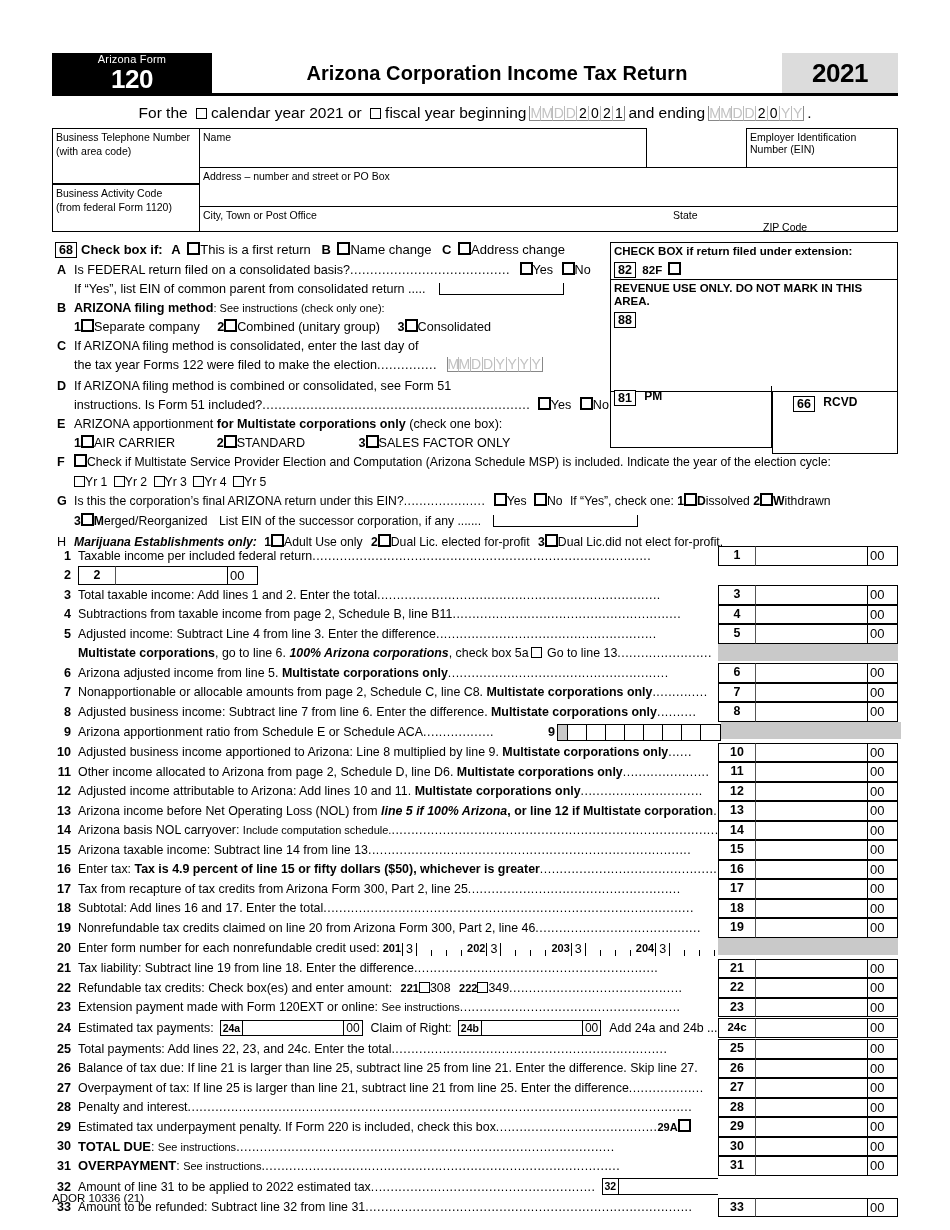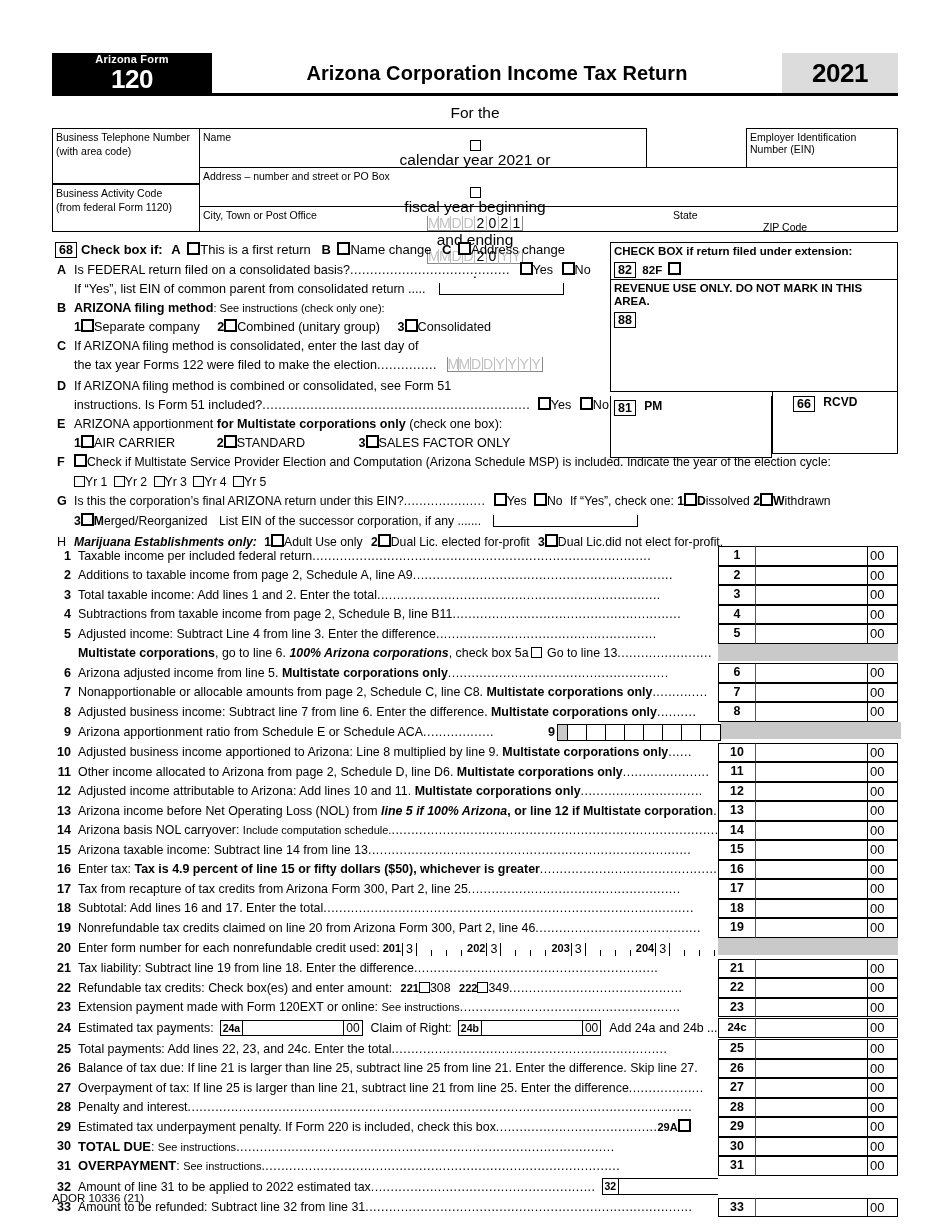--- a/index.html
+++ b/index.html
@@ -20,37 +20,37 @@
   .hdr {
     position: absolute; left: 52px; top: 53px; width: 846px; height: 43px;
     display: flex; align-items: stretch;
     border-bottom: 3px solid #000;
   }
   .hdr-form {
     width: 160px; background: #000; color: #fff;
     display: flex; flex-direction: column; align-items: center; justify-content: center;
     line-height: 1;
   }
-  .hdr-form-label { font-size: 11px; font-weight: bold; letter-spacing: .2px; margin-bottom: 1px; }
+  .hdr-form-label { font-size: 11px; font-weight: normal; letter-spacing: .2px; margin-bottom: 1px; }
   .hdr-form-num { font-size: 26px; font-weight: bold; letter-spacing: -.5px; }
   .hdr-title {
     flex: 1; display: flex; align-items: center; justify-content: center;
     font-size: 20px; font-weight: bold; letter-spacing: .1px;
   }
   .hdr-year {
     width: 116px; background: #dcdcdc;
     display: flex; align-items: center; justify-content: center;
     font-size: 26px; font-weight: bold; letter-spacing: -.5px;
   }
 
   
   .forline {
     position: absolute; left: 52px; top: 104px; width: 846px;
     font-size: 15.5px; text-align: center; white-space: nowrap;
-    display: flex; align-items: center; justify-content: center; gap: 0; flex-direction: column;
+    display: flex; align-items: center; justify-content: center; gap: 0;
   }
   .forline .cb { margin: 0 4px 0 4px; }
   .cb {
     display: inline-block; width: 11px; height: 11px;
     border: 1.6px solid #000; background: #fff; vertical-align: -1px;
   }
   .cb.bg { width: 13px; height: 13px; border-width: 2px; }
 
   .datebox { display: inline-flex; align-items: flex-end; margin: 0 3px; }
   .dcell {
@@ -87,21 +87,21 @@
   
   .blankline { display: inline-block; border-bottom: 1.3px solid #000; height: 12px; vertical-align: -2px; }
   .blankline.ends { border-left: 1.3px solid #000; border-right: 1.3px solid #000; }
 
   
   .revpanel { position: absolute; left: 610px; top: 242px; width: 288px; height: 212px; }
   .rev-ext { position: absolute; left:0; top:0; width: 288px; height: 38px; border: 1.3px solid #000; border-bottom: 1.3px solid #000; padding: 2px 3px; }
   .rev-ext-title { font-size: 11.5px; font-weight: bold; line-height: 13px; }
   .rev-use { position: absolute; left: 0; top: 38px; width: 288px; height: 112px; border: 1.3px solid #000; border-top: none; padding: 2px 3px; }
   .rev-use-title { font-size: 11.5px; font-weight: bold; line-height: 13px; }
-  .rev-pm { position: absolute; left: 0; top: 154px; width: 162px; height: 62px; border: 1.3px solid #000; border-top: none; padding: 2px 3px; }
+  .rev-pm { position: absolute; left: 0; top: 144px; width: 162px; height: 62px; border: 1.3px solid #000; border-top: none; padding: 2px 3px; }
   .rev-rcvd { position: absolute; left: 162px; top: 150px; width: 126px; height: 62px; border: 1.3px solid #000; border-top: none; border-left: 1.3px solid #000; padding: 2px 20px; }
   .rev-lab { font-size: 12px; font-weight: bold; margin-left: 4px; vertical-align: 2px; }
 
   
   .lines { position: absolute; left: 52px; top: 546px; width: 846px; }
   .lrow { position: relative; display: flex; align-items: center; height: 19.5px; font-size: 12.4px; }
   .lnum { width: 26px; flex: none; text-align: right; padding-right: 7px; font-weight: bold; font-size: 12.6px; }
   .ldesc { flex: 1; white-space: nowrap; overflow: hidden; position: relative; padding-right: 2px; }
 
   
@@ -401,21 +401,20 @@
       <div class="ldesc"><span>Taxable income per included federal return</span><span class="dots">......................................................................................</span></div>
       <div class="amt">
         <div class="amt-n">1</div>
         <div class="amt-v"></div>
         <div class="amt-c">00</div>
       </div>
     </div>
 
     <div class="lrow">
       <div class="lnum">2</div>
-      <div class="ldesc"><span>Additions to taxable income from page 2, Schedule A, line A9</span><span class="dots">..................................................................</span></div>
       <div class="amt">
         <div class="amt-n">2</div>
         <div class="amt-v"></div>
         <div class="amt-c">00</div>
       </div>
     </div>
 
     <div class="lrow">
       <div class="lnum">3</div>
       <div class="ldesc"><span>Total taxable income:  Add lines 1 and 2.  Enter the total</span><span class="dots">........................................................................</span></div>

